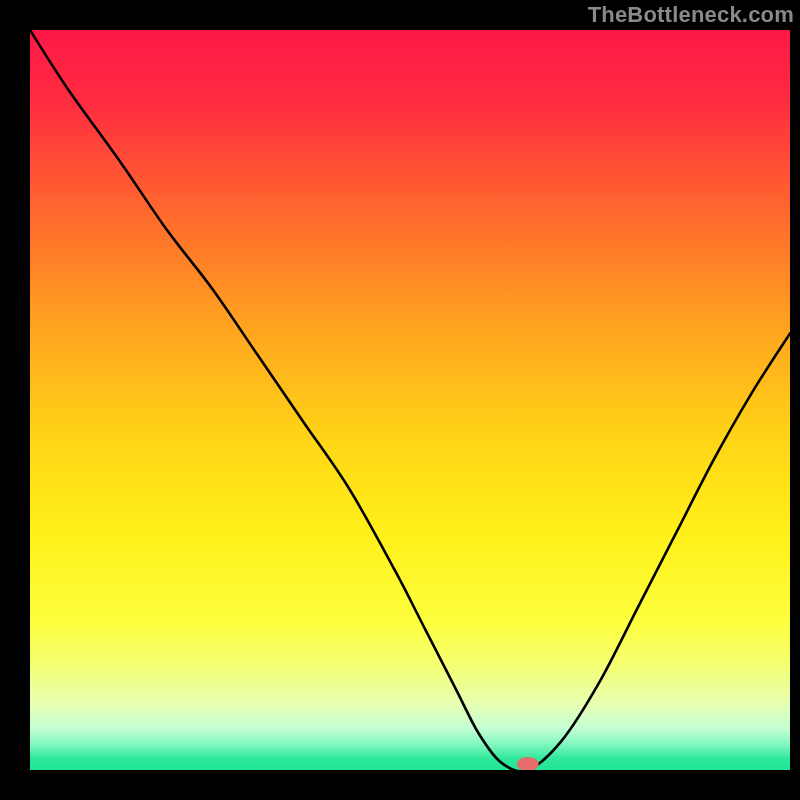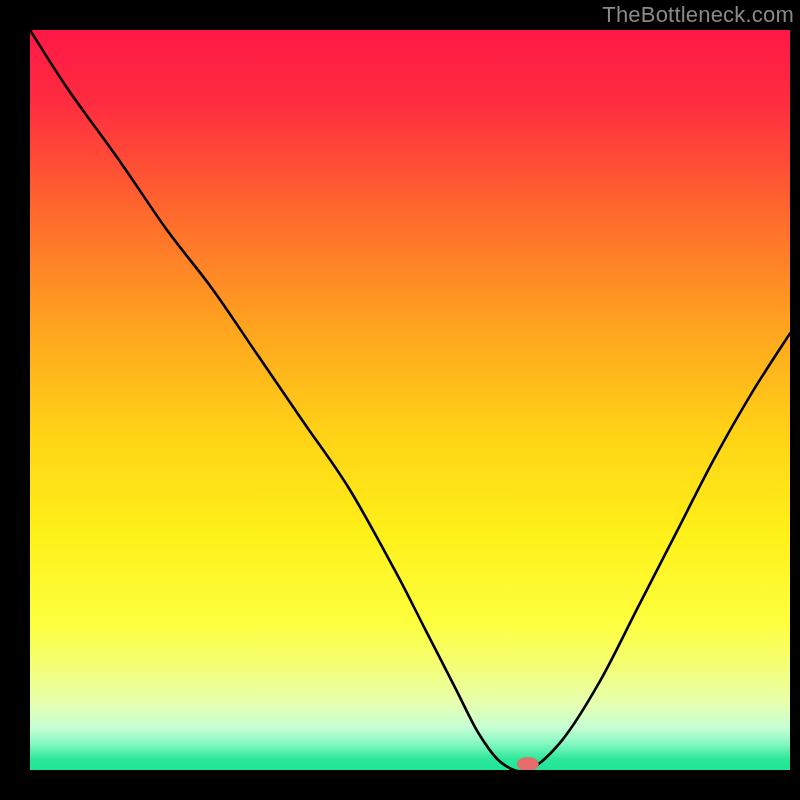--- a/index.html
+++ b/index.html
@@ -15,21 +15,21 @@
     width: 800px;
     height: 800px;
     background: #000;
   }
   .watermark {
     position: absolute;
     top: 2px;
     right: 6px;
     font-family: Arial, Helvetica, sans-serif;
     font-size: 22px;
-    font-weight: 400;
+    font-weight: 700;
     color: #898989;
     letter-spacing: 0.2px;
     z-index: 5;
   }
   svg {
     position: absolute;
     top: 0;
     left: 0;
     width: 800px;
     height: 800px;

